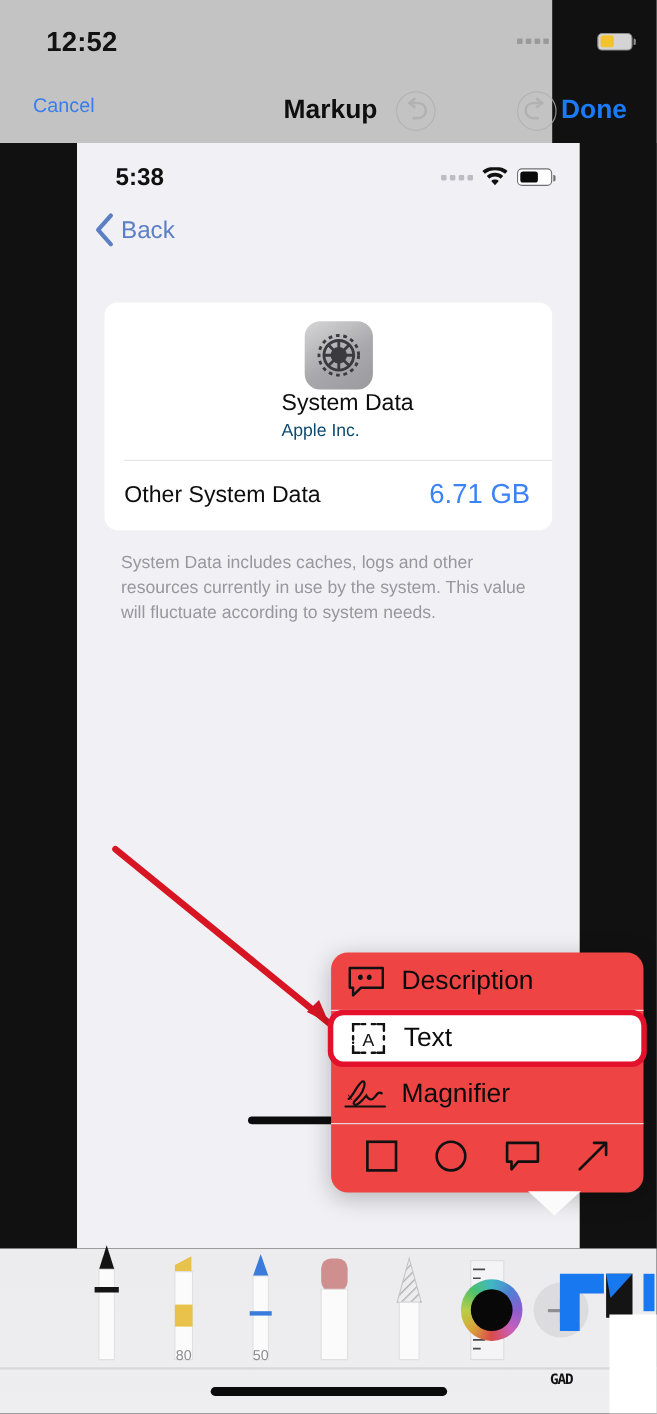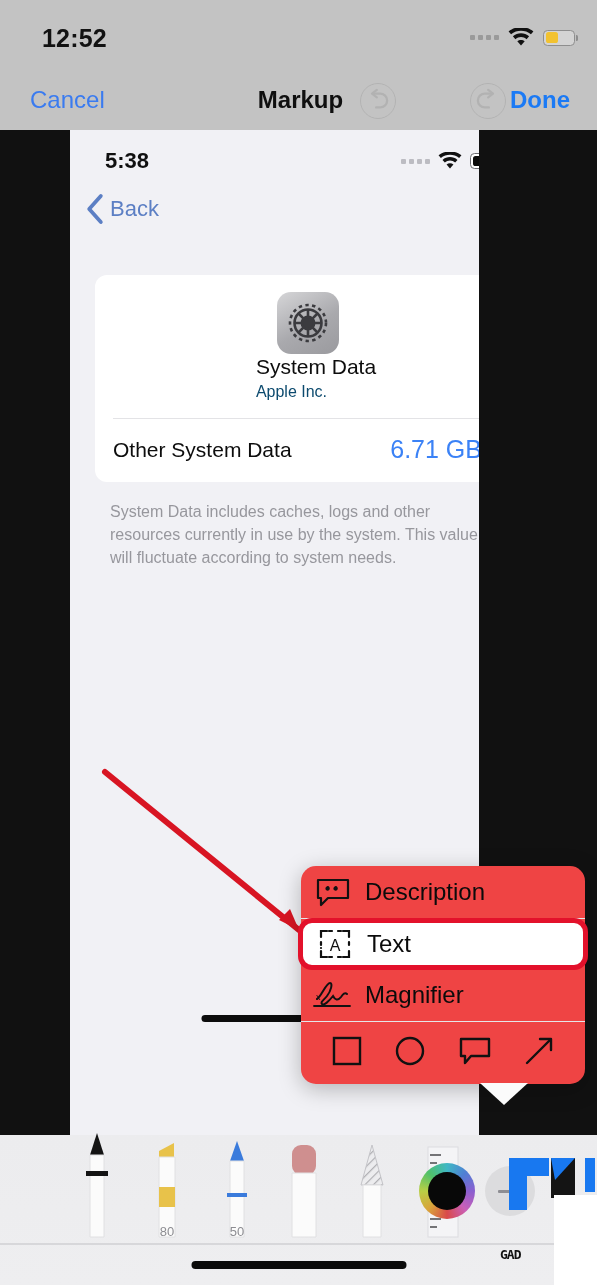--- a/index.html
+++ b/index.html
@@ -6,21 +6,21 @@
   body{
     width:597px;height:1285px;
     background:#111111;
     font-family:"Liberation Sans", sans-serif;
     overflow:hidden;
     position:relative;
   }
 
   
   #markup-chrome{
-    position:absolute;left:0;top:0;width:597px;height:130px;
+    position:absolute;left:0;top:0;width:502px;height:130px;
     background:#c3c3c3;
     z-index:40;
   }
   #outer-statusbar{
     position:absolute;left:0;top:0;width:597px;height:72px;
   }
   #outer-clock{
     position:absolute;left:42px;top:24px;
     font-size:25px;font-weight:bold;color:#121212;
     letter-spacing:0.2px;
@@ -44,21 +44,21 @@
   .batt > span{
     position:absolute;left:1.6px;top:1.6px;bottom:1.6px;
     border-radius:2.6px;display:block;
   }
 
   #outer-toolbar{
     position:absolute;left:0;top:72px;width:597px;height:58px;
   }
   #cancel-btn{
     position:absolute;left:30px;top:14px;
-    font-size:24px;color:#3a7bf0;
+    font-size:18px;color:#3a7bf0;
   }
   #markup-title{
     position:absolute;left:4px;right:0;top:14px;text-align:center;
     font-size:24px;font-weight:bold;color:#0f0f0f;
   }
   #done-btn{
     position:absolute;right:27px;top:14px;
     font-size:24px;font-weight:bold;color:#1b7af5;
   }
   .circ-btn{
@@ -68,21 +68,21 @@
   }
   #undo-btn{left:360px;}
   #redo-btn{left:470px;}
 
   
   #canvas-area{
     position:absolute;left:0;top:130px;width:597px;height:1005px;
     background:#111111;overflow:hidden;z-index:10;
   }
   #inner-phone{
-    position:absolute;left:70px;top:0;width:409px;height:1005px;
+    position:absolute;left:70px;top:0;width:457px;height:1005px;
     background:#f1f1f5;
     overflow:hidden;
   }
   #inner-statusbar{position:absolute;left:0;top:0;width:457px;height:58px;}
   #inner-clock{
     position:absolute;left:35px;top:18px;
     font-size:22px;font-weight:bold;color:#101010;
   }
   #inner-status-right{
     position:absolute;right:25px;top:22px;

